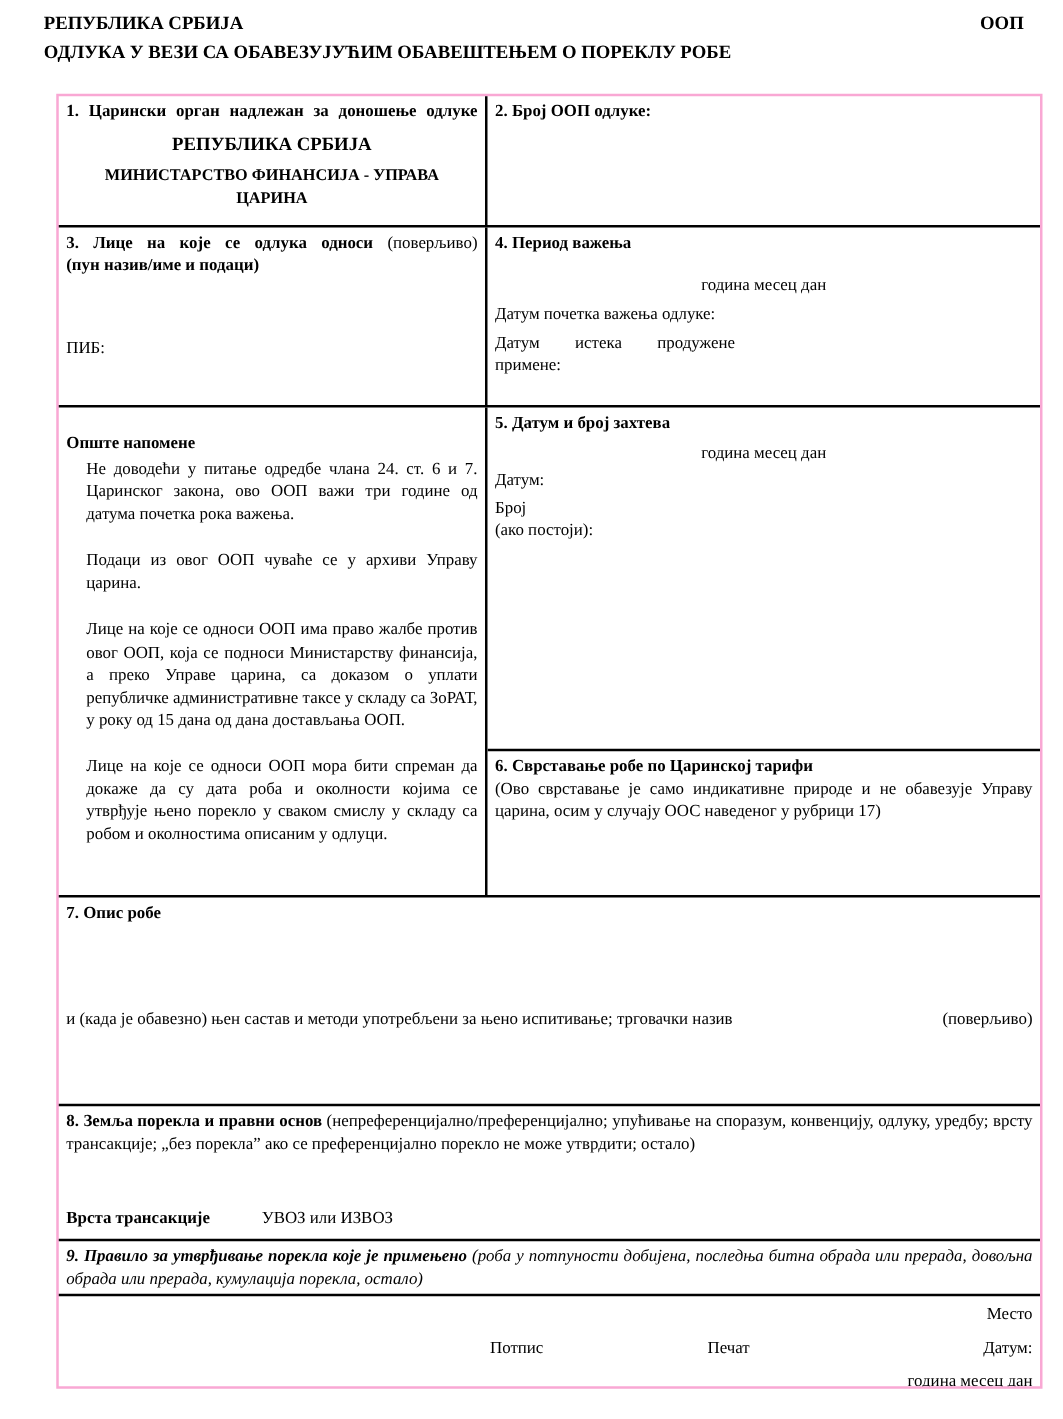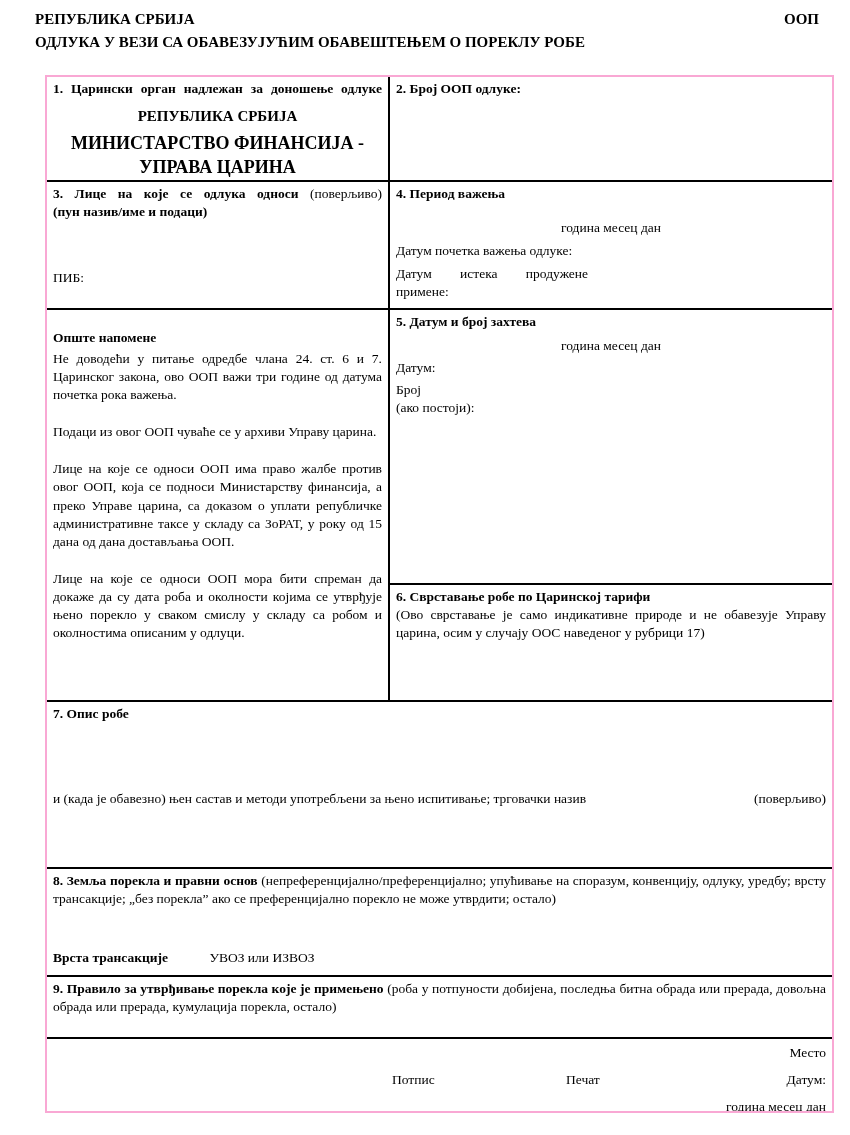--- a/index.html
+++ b/index.html
@@ -18,49 +18,49 @@
   
   .form-table { position:absolute; left:45px; top:75px; width:785px; border:2px solid #f9a8d4; background:#fff; }
   .trow { display:flex; border-top:2px solid #000; box-sizing:border-box; }
   .trow.first { border-top:none; }
   .cell { box-sizing:border-box; padding:3px 6px; overflow:hidden; }
   .cl { width:343px; border-right:2px solid #000; }
   .cr { flex:1; }
   .bold { font-weight:bold; }
 
   .r1 { height:103px; }
-  .r2 { height:128px; }
+  .r2 { height:144px; }
   .r3 { height:392px; }
   .r7 { height:167px; }
   .r8 { height:108px; }
-  .r9 { height:62px; }
+  .r9 { height:44px;font-style:italic; }
   .rf { height:74px; }
 
   
   .b1-label { font-weight:bold; text-align:justify; text-align-last:justify; }
   .b1-line1 { font-weight:bold; font-size:15px; text-align:center; margin-top:8px; }
-  .b1-line2 { font-weight:bold; font-size:18px; text-align:center; margin-top:5px; padding:0 14px; }
+  .b1-line2 { font-weight:bold; font-size:13px; text-align:center; margin-top:5px; padding:0 14px; }
 
   
   .b3-line1 { text-align:justify; text-align-last:justify; }
   .b3-line1 .lead { font-weight:bold; }
   .b3-sub { font-weight:bold; }
   .b3-pib { margin-top:48px; }
 
   
   .date-format { text-align:center; }
   .b4-caption { margin-top:16px; }
   .b4-block { width:192px; text-align:justify; margin-top:5px; }
   .b5-caption { margin-top:6px; }
   .b5-line { margin-top:4px; }
   .b5-sub { margin-top:0; }
 
   
   .gn-heading { font-weight:bold;margin-top:16px; }
-  .gn-p { text-align:justify; margin:19px 0 0 0; }
+  .gn-p { text-align:justify; margin:19px 0 0 16px; }
   .gn-p.firstp { margin-top:3px; }
 
   
   .b6 { border-top:2px solid #000; flex:1; }
   .b6-note { text-align:justify;font-family:Liberation Serif, serif; }
 
   
   .b7 { position:relative; }
   .b7-note { position:absolute; top:88px; left:6px; right:6px; display:flex; justify-content:space-between; }
 

